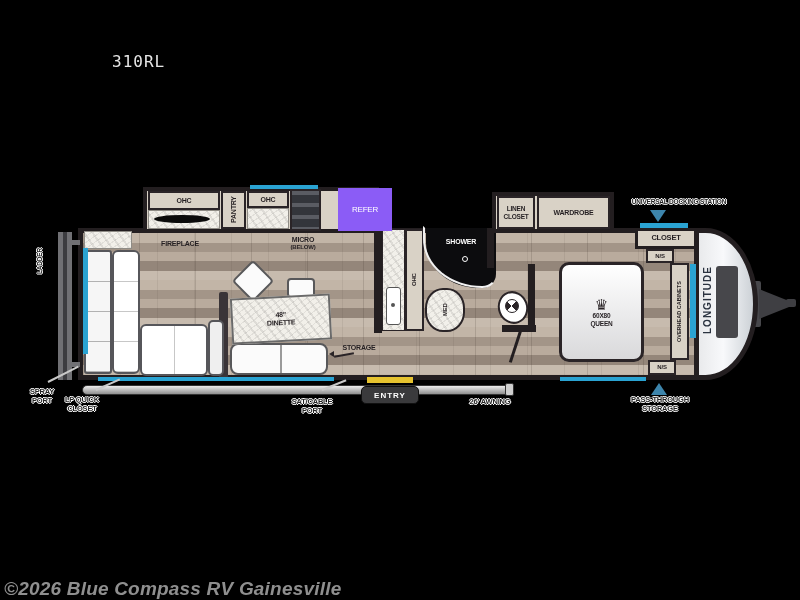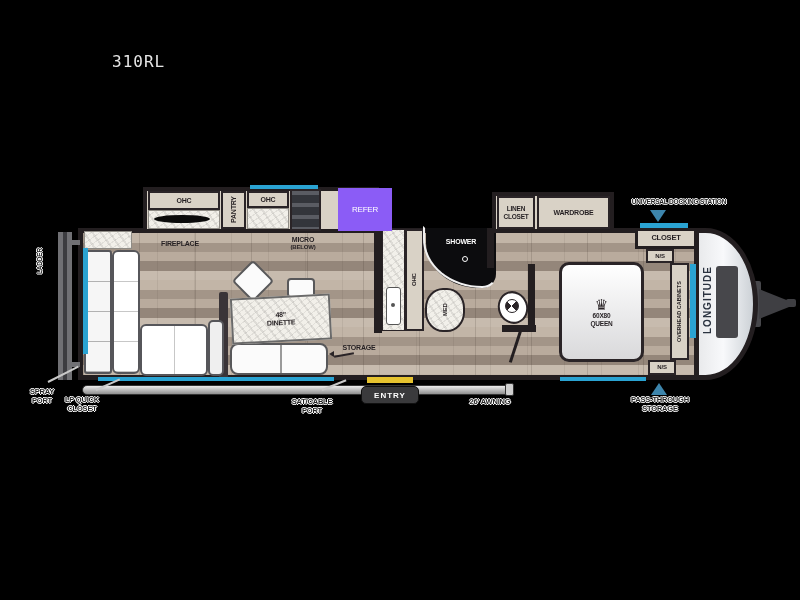--- a/index.html
+++ b/index.html
@@ -193,14 +193,15 @@
   <div class="abs leader" style="left:322px;top:389px;width:26px;transform:rotate(-22deg);z-index:4;"></div>
 
   <div class="abs xlabel" style="left:626px;top:396px;width:68px;z-index:5;">
     <span>PASS-THROUGH</span>
     <span>STORAGE</span>
     </div>
   <div class="abs" style="left:651px;top:383px;width:0;height:0;border-left:8px solid transparent;border-right:8px solid transparent;border-bottom:12px solid #3d85ac;z-index:5;"></div>
   <div class="abs xlabel" style="left:606px;top:198px;width:146px;font-size:6.5px;z-index:5;">UNIVERSAL DOCKING STATION</div>
   <div class="abs" style="left:650px;top:210px;width:0;height:0;border-left:8px solid transparent;border-right:8px solid transparent;border-top:12px solid #3d85ac;z-index:5;"></div>
 
+  <div class="abs" style="left:4px;top:578px;font-size:19px;font-weight:bold;font-style:italic;color:#8f8f8f;letter-spacing:0.2px;">©2026 Blue Compass RV Gainesville</div>
 
 </div>
 
 </body></html>

